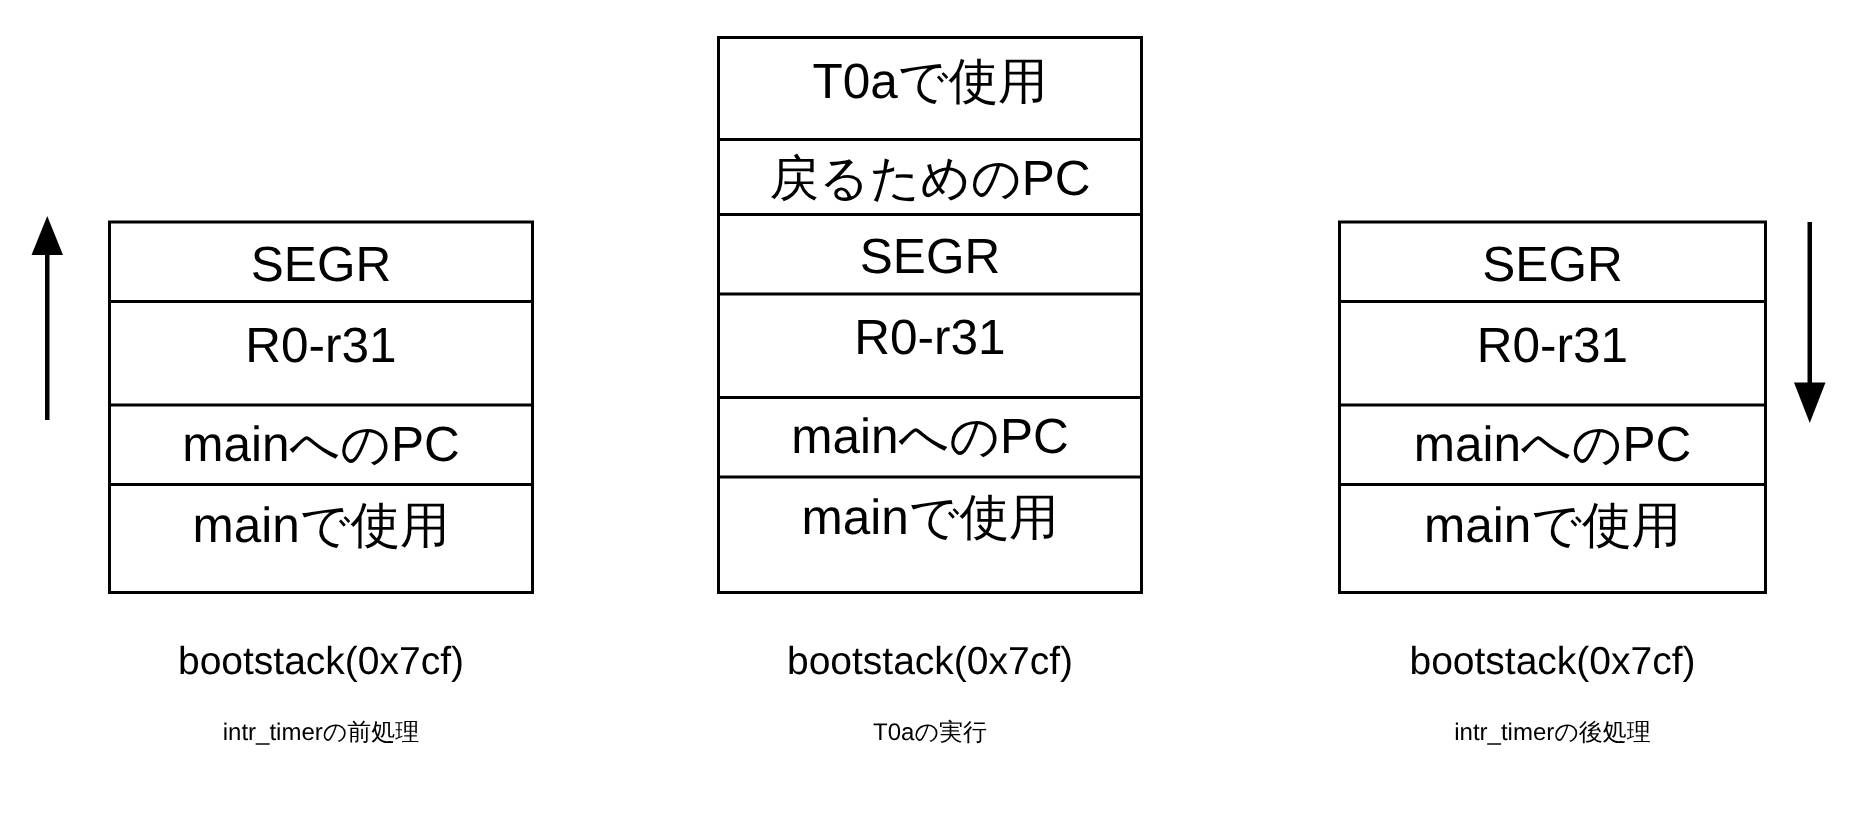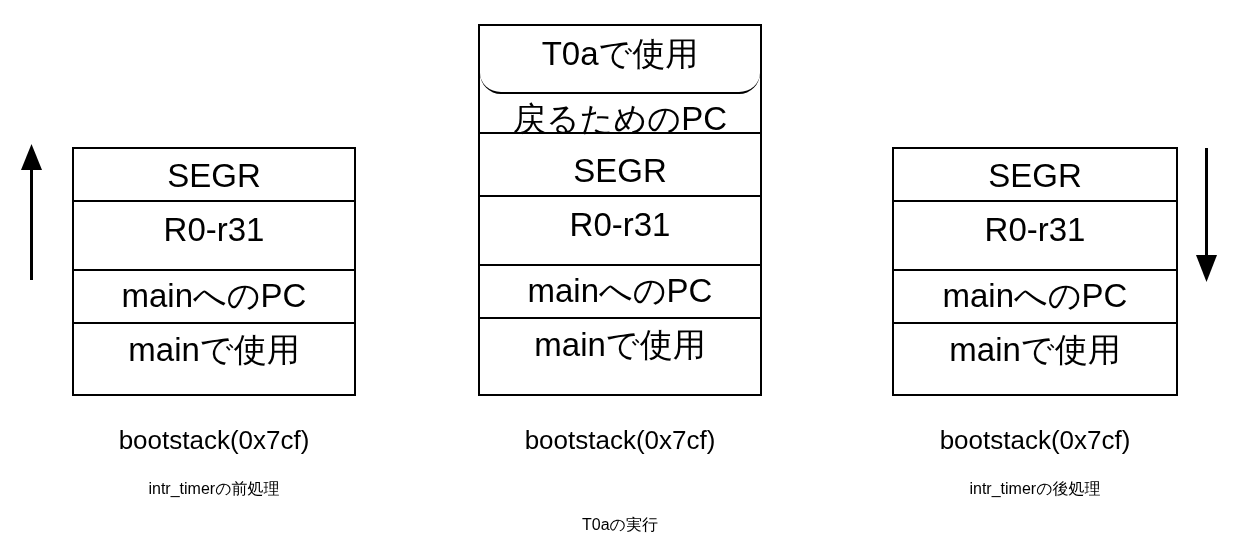--- a/index.html
+++ b/index.html
@@ -93,42 +93,42 @@
     </div>
     <div class="stack-row last" style="top:175px; height:70px;">
       <div class="row-label" style="top:9px;">mainで使用</div>
     </div>
   </div>
 
   <div class="caption caption-main" style="left:44px; top:427px; width:340px;">bootstack(0x7cf)</div>
   <div class="caption caption-sub" style="left:44px; top:481px; width:340px;">intr_timerの前処理</div>
 
   <div class="stack" style="left:478px; top:24px; width:284px; height:372px;">
-    <div class="stack-row" style="top:0px; height:68px;border-radius:21px;">
+    <div class="stack-row" style="top:0px; height:68px;">
       <div class="row-label" style="top:11px;">T0aで使用</div>
     </div>
-    <div class="stack-row" style="top:68px; height:40px;">
+    <div class="stack-row" style="top:68px; height:50px;">
       <div class="row-label" style="top:8px;">戻るためのPC</div>
     </div>
     <div class="stack-row" style="top:118px; height:53px;">
       <div class="row-label" style="top:10px;">SEGR</div>
     </div>
     <div class="stack-row" style="top:171px; height:69px;">
       <div class="row-label" style="top:11px;">R0-r31</div>
     </div>
     <div class="stack-row" style="top:240px; height:53px;">
       <div class="row-label" style="top:8px;">mainへのPC</div>
     </div>
     <div class="stack-row last" style="top:293px; height:75px;">
       <div class="row-label" style="top:9px;">mainで使用</div>
     </div>
   </div>
 
   <div class="caption caption-main" style="left:450px; top:427px; width:340px;">bootstack(0x7cf)</div>
-  <div class="caption caption-sub" style="left:450px; top:481px; width:340px;margin-top:36px;">T0aの実行</div>
+  <div class="caption caption-sub" style="left:450px; top:481px; width:340px;">T0aの実行</div>
 
   <div class="stack" style="left:892px; top:147px; width:286px; height:249px;">
     <div class="stack-row" style="top:0px; height:53px;">
       <div class="row-label" style="top:10px;">SEGR</div>
     </div>
     <div class="stack-row" style="top:53px; height:69px;">
       <div class="row-label" style="top:11px;">R0-r31</div>
     </div>
     <div class="stack-row" style="top:122px; height:53px;">
       <div class="row-label" style="top:8px;">mainへのPC</div>

